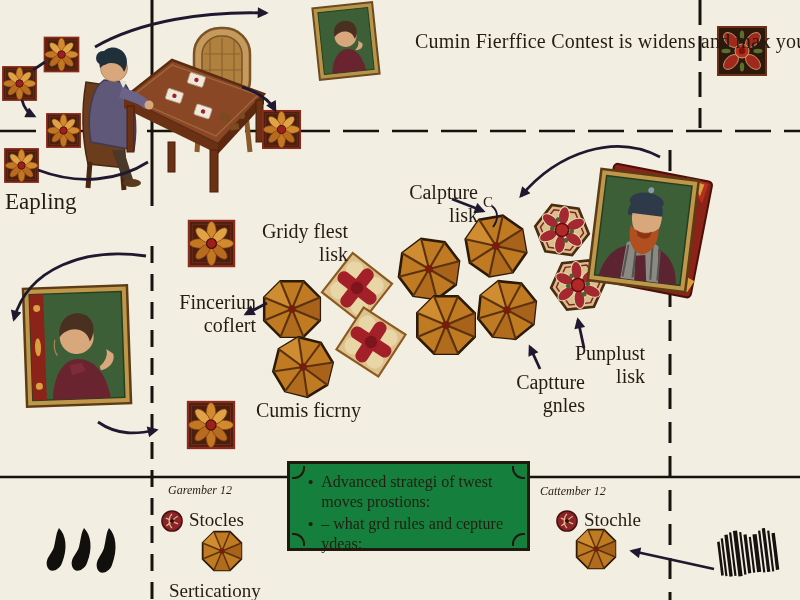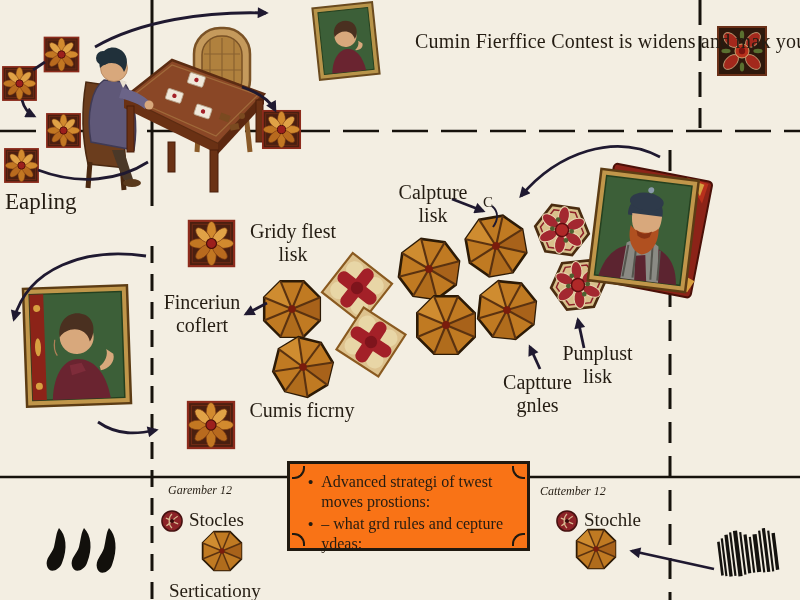--- a/index.html
+++ b/index.html
@@ -4,32 +4,32 @@
 <style>
   html,body{margin:0;padding:0;background:#d8d4c8;}
   #stage{
     position:relative;width:800px;height:600px;overflow:hidden;
     background:#f3eee2;
     font-family:"Liberation Serif","DejaVu Serif",serif;
     color:#241c12;
   }
   svg{display:block;}
   .layer{position:absolute;left:0;top:0;}
-  .lbl{position:absolute;text-align:center;font-size:20px;line-height:1.14;white-space:nowrap;color:#241c12;}
+  .lbl{position:absolute;text-align:right;font-size:20px;line-height:1.14;white-space:nowrap;color:#241c12;}
   .lbl .l{display:block;}
   .left-al{text-align:left;}
   .headline{position:absolute;left:415px;top:27px;font-size:20px;line-height:1.42;white-space:nowrap;letter-spacing:.2px;}
   .cmark{position:absolute;left:483px;top:194px;font-size:15px;}
   .panel-date{position:absolute;font-size:12px;white-space:nowrap;font-style:italic;}
   .panel-stock{position:absolute;font-size:19px;white-space:nowrap;}
   .panel-cap{position:absolute;font-size:19px;white-space:nowrap;text-align:center;margin-top:19px;}
   
   .callout{
     position:absolute;left:287px;top:461px;width:231px;height:78px;
-    border:3px solid #201910;background:#f97316;z-index:10;padding:6px 0 0 6px;box-sizing:content-box;
+    border:3px solid #201910;background:#15803d;z-index:10;padding:6px 0 0 6px;box-sizing:content-box;
   }
   .b-row{display:flex;gap:8px;margin:2px 0 0 12px;font-size:16px;line-height:1.25;}
   .b-row::before{content:"\2022";font-weight:bold;font-size:15px;line-height:1.35;}
   .b-row .b-text{display:block;width:200px;}
   .curl{position:absolute;width:11px;height:11px;}
   .curl.tl{left:2px;top:2px;border-right:2px solid #201910;border-bottom:2px solid #201910;border-radius:0 0 11px 0;}
   .curl.tr{right:2px;top:2px;border-left:2px solid #201910;border-bottom:2px solid #201910;border-radius:0 0 0 11px;}
   .curl.bl{left:2px;bottom:2px;border-right:2px solid #201910;border-top:2px solid #201910;border-radius:0 11px 0 0;}
   .curl.br{right:2px;bottom:2px;border-left:2px solid #201910;border-top:2px solid #201910;border-radius:11px 0 0 0;}
   .z10{z-index:10;}

